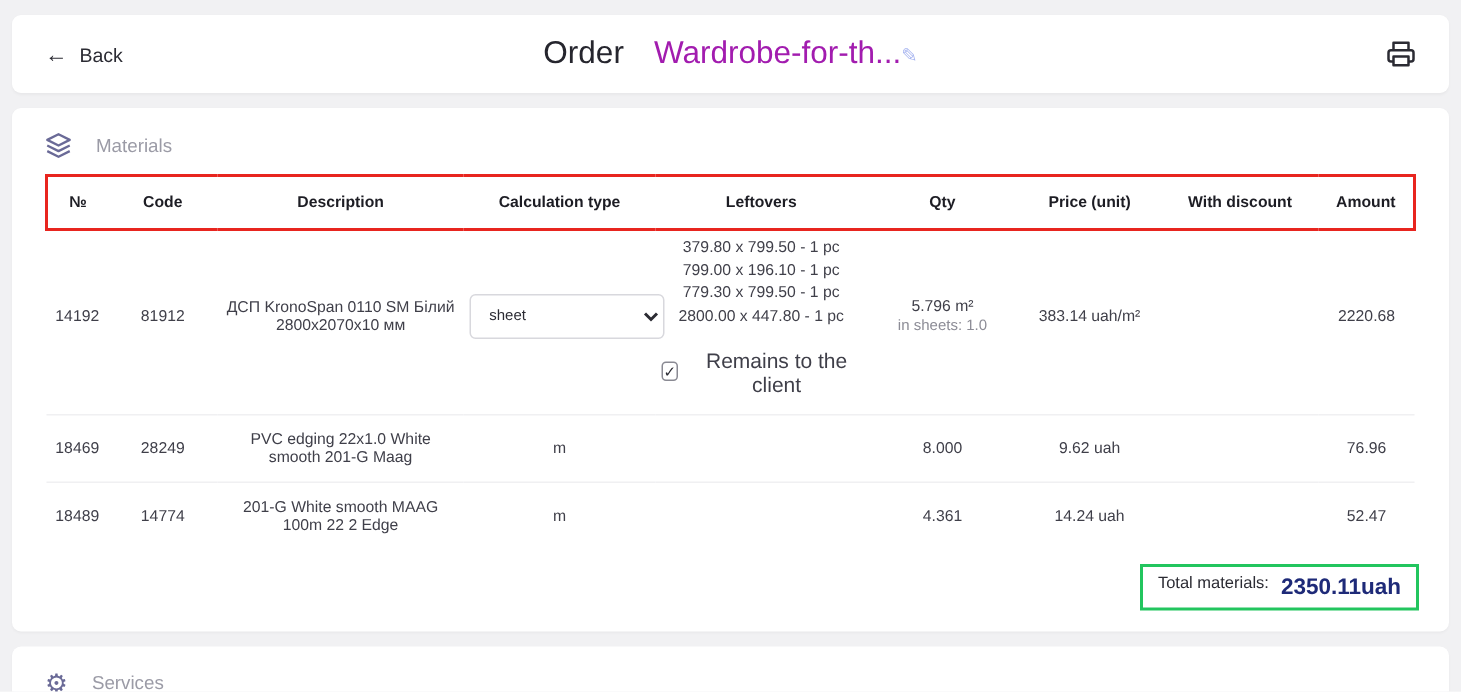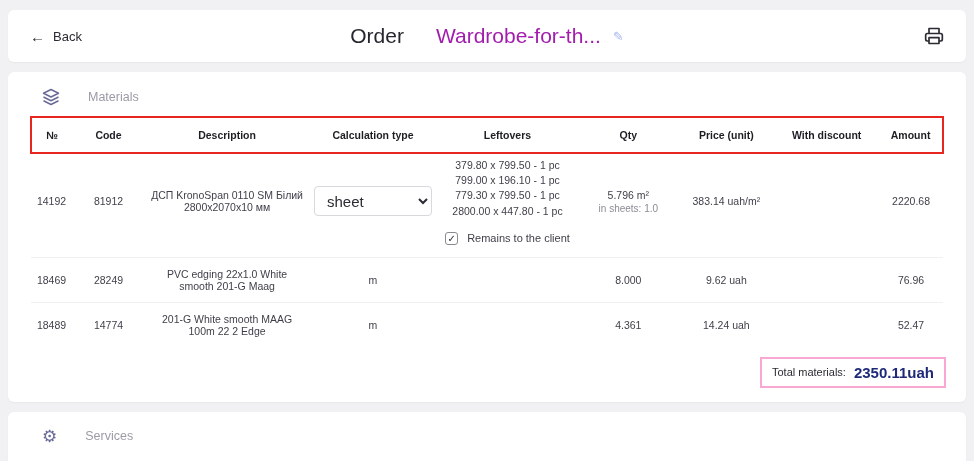--- a/index.html
+++ b/index.html
@@ -26,33 +26,32 @@
     padding: 0 22px;
   }
   .back-link {
     display: flex; align-items: center; gap: 8px;
     font-size: 13px; color: #2b2b33; cursor: pointer;
     font-weight: 400;
   }
   .back-arrow { font-size: 15px; color: #2b2b33; }
   .title-wrap {
     position: absolute; left: 0; right: 0;
-    display: flex; justify-content: center; align-items: center; gap: 12px;
+    display: flex; justify-content: center; align-items: center; gap: 0;
     pointer-events: none;
   }
   .title-order { font-size: 21px; color: #26262e; font-weight: 400; }
   .title-name  { font-size: 21px; color: #a21caf; font-weight: 400; pointer-events: auto; cursor: pointer; margin-left: 20px; }
   .edit-pencil { color: #a9b6f0; font-size: 13px; pointer-events: auto; cursor: pointer; transform: rotate(0deg); }
   .print-btn { margin-left: auto; cursor: pointer; display: flex; align-items: center; }
   
   .section-card { margin-top: 10px; padding: 12px 0 0 0; }
   .section-head {
-    display: flex; align-items: center; gap: 28px;
+    display: flex; align-items: center; gap: 16px;
     padding: 4px 22px 10px 22px;
-    margin-left: 12px;
   }
   .section-label { font-size: 12.5px; color: #9b9ba6; }
   .section-icon svg { display: block; }
   .gear-glyph { font-size: 17px; color: #6a6a97; line-height: 1; }
   
   table { border-collapse: collapse; width: calc(100% - 44px); margin: 0 22px; table-layout: fixed; }
   th {
     font-size: 10.5px; font-weight: bold; color: #1d1d24;
     padding: 11px 4px; text-align: center; vertical-align: middle;
   }
@@ -70,39 +69,39 @@
   .leftovers-list { line-height: 1.45; font-size: 10.5px; color: #3f3f49; }
   .remains-wrap {
     display: flex; align-items: center; justify-content: center;
     gap: 9px; margin-top: 13px;
   }
   .checkbox {
     width: 13px; height: 13px; border: 1px solid #8a8a93; border-radius: 3px;
     display: inline-flex; align-items: center; justify-content: center;
     font-size: 10px; color: #2b2b33; background: #fff; cursor: pointer;
   }
-  .remains-label { font-size: 11px; color: #3f3f49; }
+  .remains-label { font-size: 14px; color: #3f3f49; }
   .calc-select {
-    width: 118px; height: 30px;
-    font-size: 15px; color: #2b2b33;
+    width: 130px; height: 30px;
+    font-size: 10px; color: #2b2b33;
     font-family: "Liberation Sans", sans-serif;
     border: 1px solid #d8d8dd; border-radius: 4px;
     padding: 0 8px; background: #fff;
   }
   .qty-main { font-size: 10.5px; color: #3f3f49; }
   .qty-sub { font-size: 10px; color: #8c8c96; margin-top: 2px; }
   
   .total-row {
     display: flex; justify-content: flex-end;
     padding: 10px 20px 14px 20px;
   }
   .total-box {
-    border: 2px solid #f9a8d4;
+    border: 2px solid #22c55e;
     padding: 5px 10px;
-    display: inline-flex; align-items: center; gap: 8px;
+    display: inline-flex; align-items: flex-start; gap: 8px;
   }
   .total-label { font-size: 11px; color: #2b2b33; }
   .total-value { font-size: 15px; font-weight: bold; color: #1e2a78; }
   .services-card { padding-bottom: 30px; }
 </style>
 </head>
 <body>
 
 <div class="card topbar">
   <div class="back-link">

